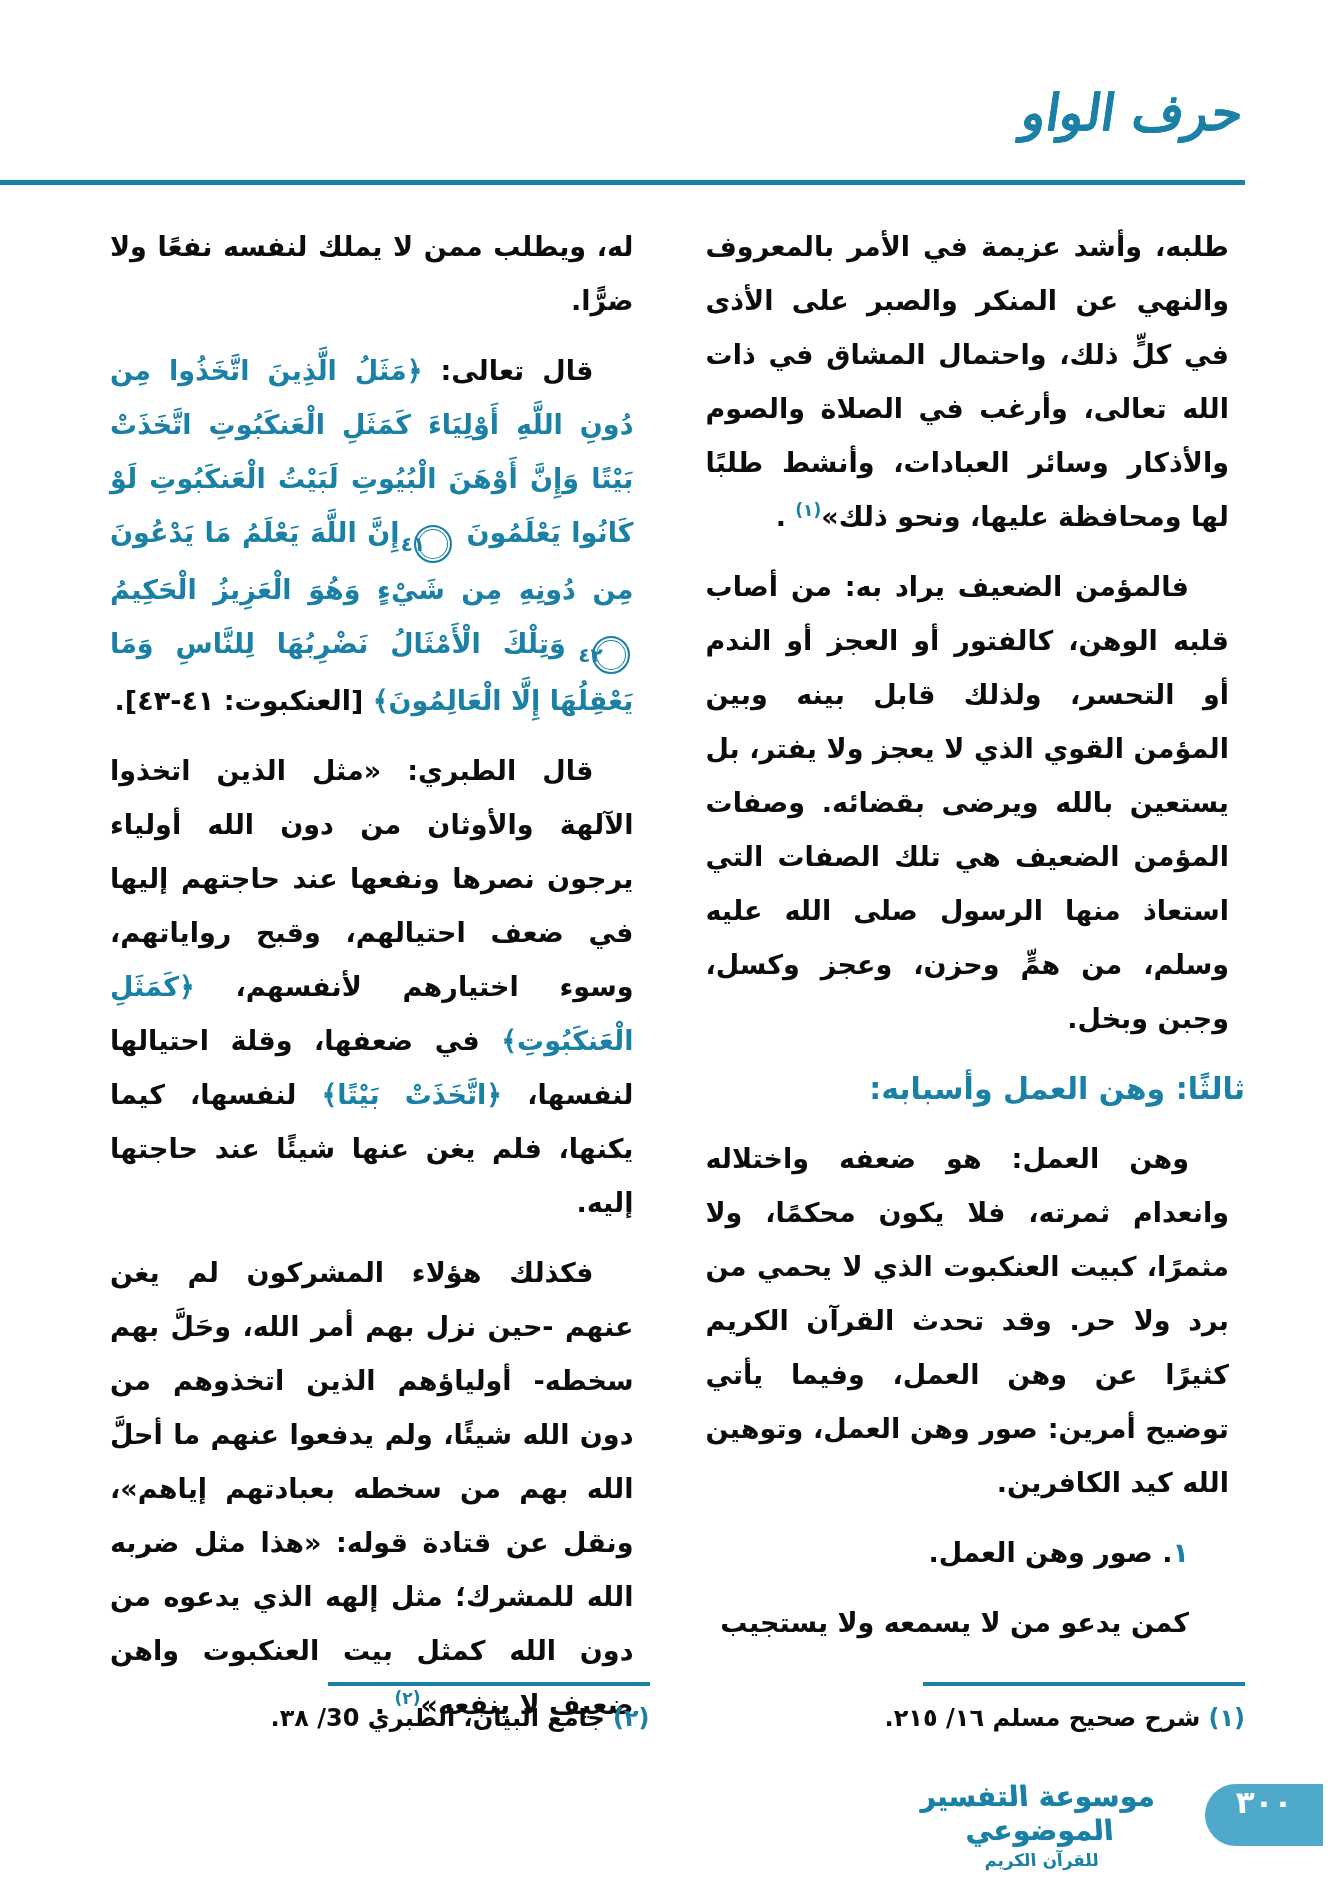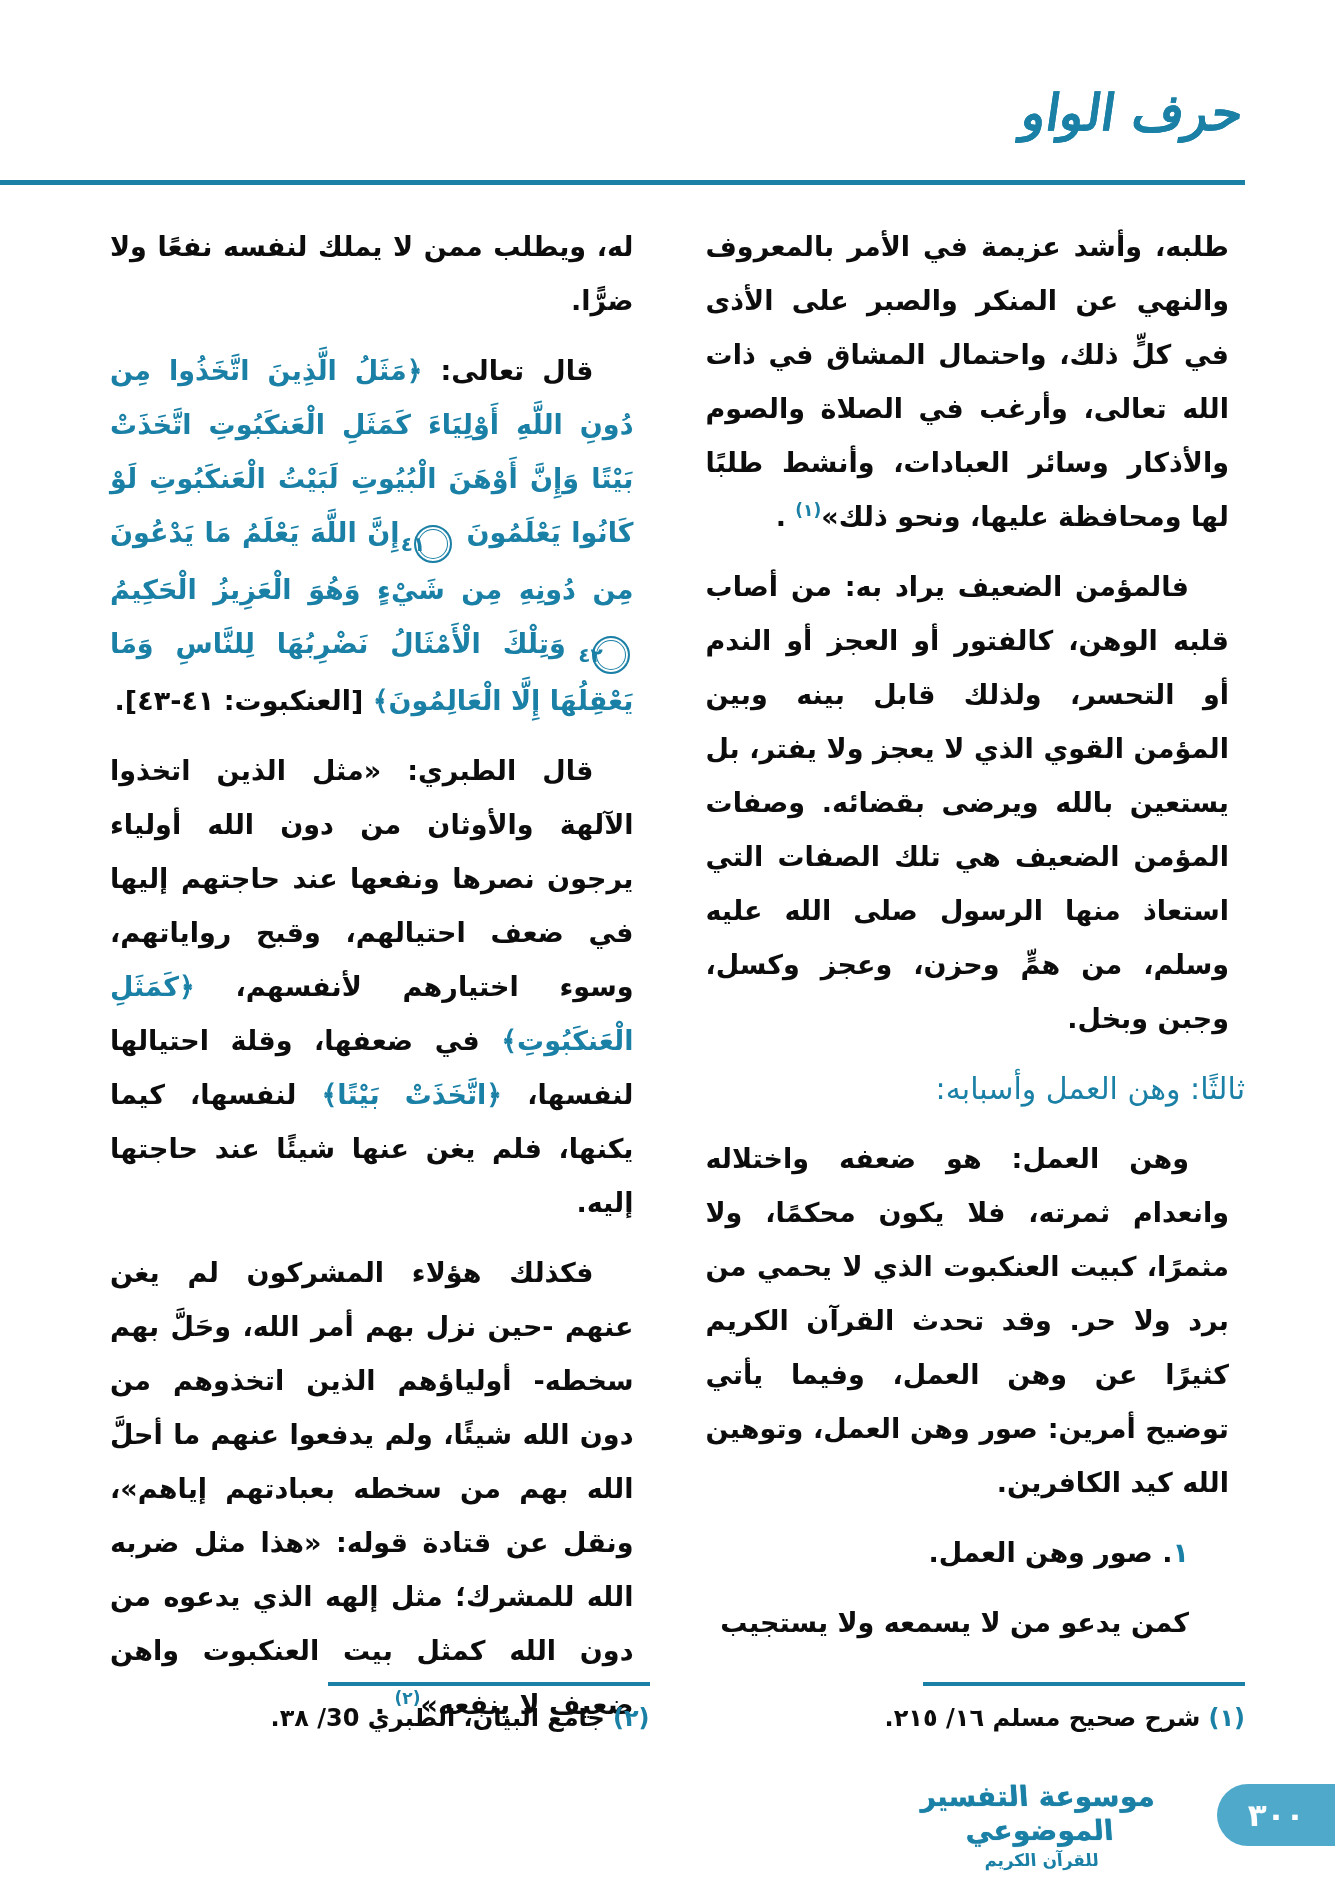--- a/index.html
+++ b/index.html
@@ -43,45 +43,45 @@
     display:inline-flex;align-items:center;justify-content:center;
     width:34px;height:34px;border-radius:50%;
     border:2px solid var(--accent);
     box-shadow:inset 0 0 0 2px #fff, inset 0 0 0 3px var(--accent);
     color:var(--accent);font-size:20px;font-weight:700;line-height:1;
     vertical-align:-9px;margin:0 4px;
   }
   .heading{
     margin:12px 0 10px 0;
     color:var(--accent);
-    font-size:30px;font-weight:400;line-height:54px;
+    font-size:30px;font-weight:700;line-height:54px;
     text-align:right;
   }
   
   .footnotes{
     position:absolute;top:1682px;right:94px;width:1151px;
     display:flex;gap:40px;
   }
   .footnote-cell{width:556px;}
   .fn-divider{width:322px;height:4px;background:var(--accent);}
   .footnote-line{margin:12px 0 0 0;font-size:24px;font-weight:700;text-align:right;line-height:40px;}
   .fn-marker{color:var(--accent);margin-inline-end:8px;font-weight:700;}
   
   .footer-logo{
     position:absolute;bottom:18px;right:140px;width:320px;
     text-align:center;color:var(--accent);
     transform:skewX(4deg);
   }
   .footer-logo .l1{font-size:28px;font-weight:700;letter-spacing:-1px;line-height:34px;text-shadow:0 0 .8px var(--accent);}
   .footer-logo .l2{font-size:17px;font-weight:700;line-height:24px;}
   .page-number-pill{
-    position:absolute;bottom:44px;right:4px;width:118px;height:62px;
+    position:absolute;bottom:44px;right:16px;width:118px;height:62px;
     background:var(--pill);
     border-radius:31px 0 0 31px;
-    display:flex;align-items:center;justify-content:center;
+    display:flex;justify-content:center;
   }
   .page-number-pill span{color:#ffffff;font-size:31px;font-weight:700;letter-spacing:3px;}
 </style>
 </head>
 <body>
 
 <div class="page" style="--accent: #1B80A6; --pill: #4FA9CB;">
 
   <h1 class="header-title">حرف الواو</h1>
   <div class="header-rule"></div>

